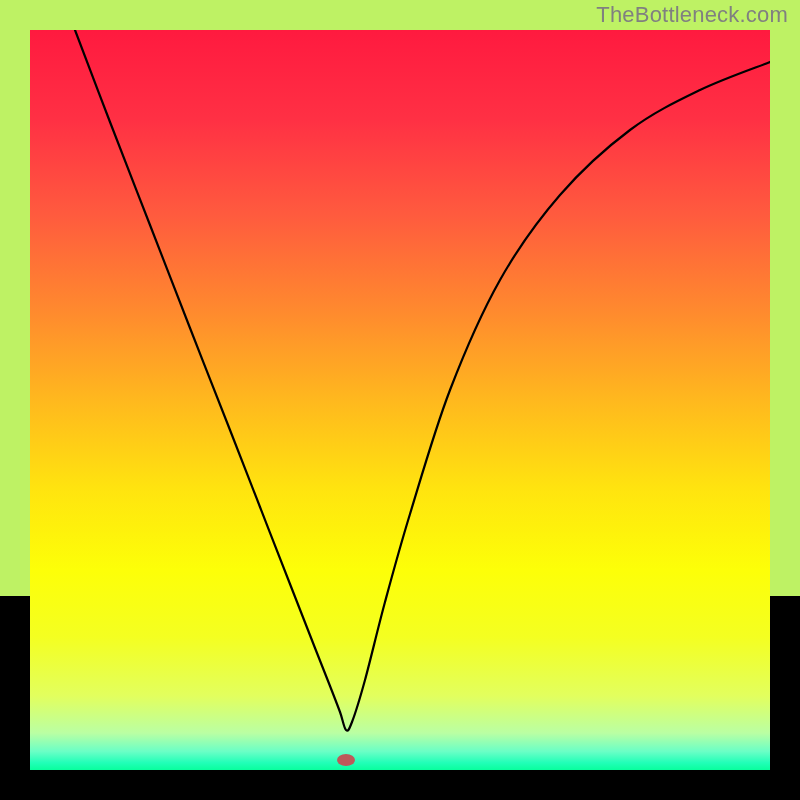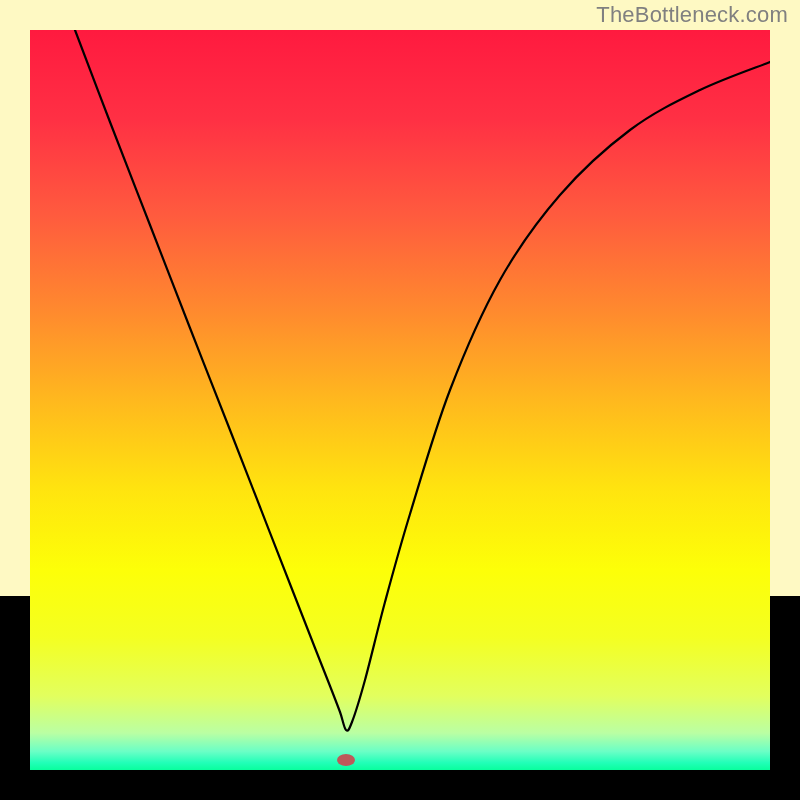--- a/index.html
+++ b/index.html
@@ -8,21 +8,21 @@
     width: 800px;
     height: 800px;
     background: #000;
     font-family: Arial, Helvetica, sans-serif;
     overflow: hidden;
   }
   .frame {
     position: relative;
     width: 800px;
     height: 596px;
-    background: #fef9c3;
+    background: #bef264;
   }
   .watermark {
     position: absolute;
     top: 2px;
     right: 12px;
     color: #808080;
     font-size: 22px;
     font-weight: 500;
     letter-spacing: 0.2px;
     z-index: 10;

